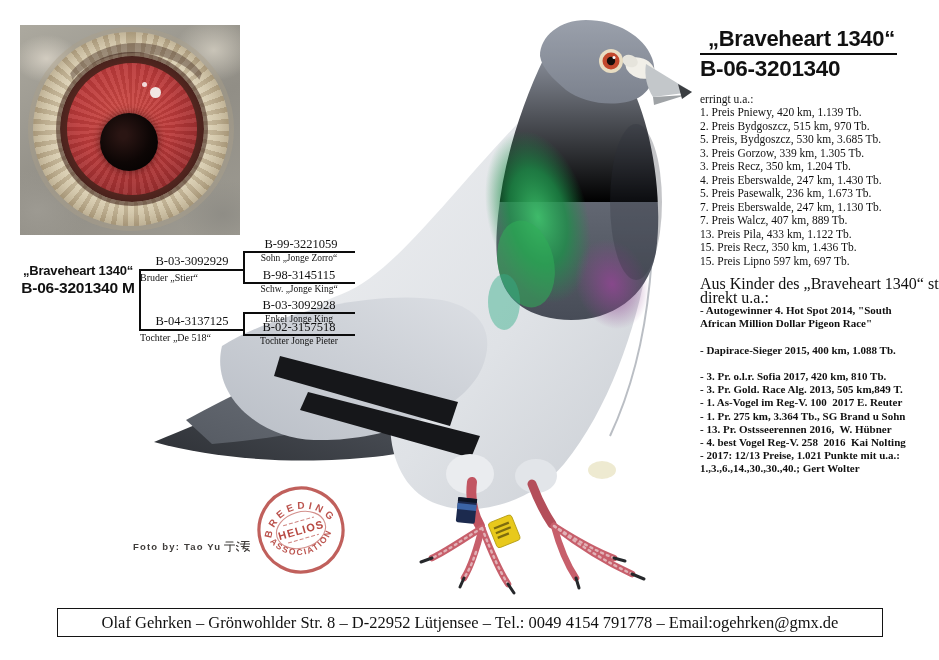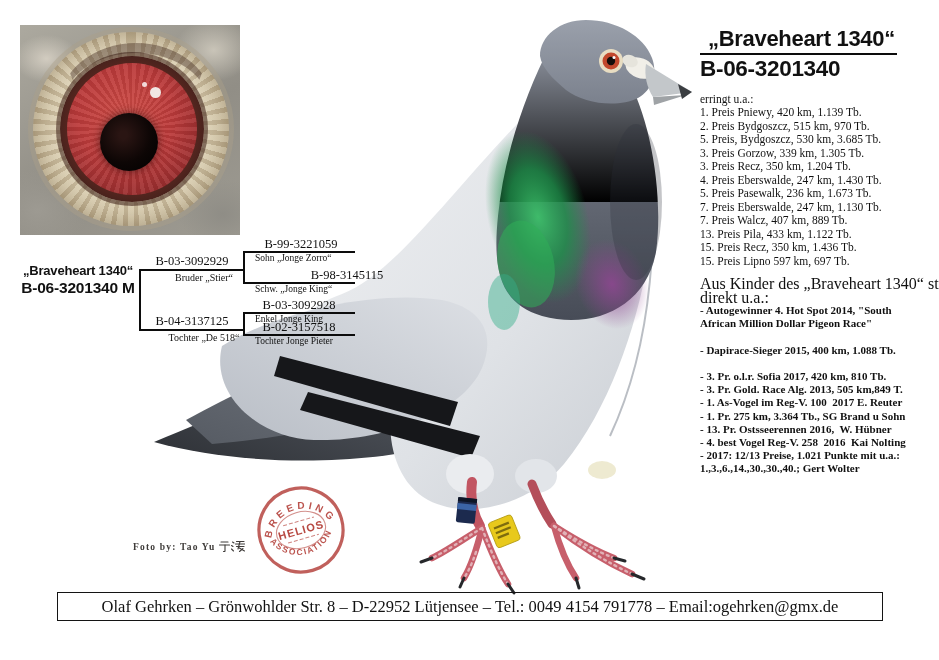--- a/index.html
+++ b/index.html
@@ -36,47 +36,47 @@
     border-top:10px solid rgba(50,25,18,.38);border-left:4px solid transparent;
     border-right:4px solid transparent;border-bottom:0;}
 
   
   .ped-line{background:#0c0c0c;}
   .ped-subject{left:18px;top:264px;width:120px;text-align:center;
     font-family:"Liberation Sans",sans-serif;font-weight:bold;line-height:1.12;}
   .ped-subject .nm{font-size:13px;letter-spacing:-.2px;}
   .ped-subject .rg{font-size:15.5px;letter-spacing:-.2px;}
   .ped-ring{font-size:12.5px;text-align:center;white-space:nowrap;}
-  .ped-name{font-size:10px;text-align:center;white-space:nowrap;padding-left:12px;}
-  .ped-name-s{font-size:9.5px;white-space:nowrap;margin-left:12px;}
+  .ped-name{font-size:10px;text-align:left;white-space:nowrap;}
+  .ped-name-s{font-size:9.5px;text-align:center;white-space:nowrap;}
 
   
   .right-col{left:700px;top:26px;width:239px;}
   .title-main{font-family:"Liberation Sans",sans-serif;font-weight:bold;font-size:22px;
     letter-spacing:-.3px;border-bottom:2.5px solid #0c0c0c;display:inline-block;
     padding:0 2px 1px 8px;line-height:1.2;}
   .title-ring{font-family:"Liberation Sans",sans-serif;font-weight:bold;font-size:22.5px;
     letter-spacing:-.3px;line-height:1.25;}
   .res-intro{font-size:11.5px;margin-top:9px;line-height:13.5px;white-space:pre;}
   .res-line{font-size:11.5px;line-height:13.5px;min-height:13.5px;white-space:pre;}
   .kids-intro{margin-top:9px;}
   .kids-intro .res-line{font-size:16px;}
   .kids-list{}
   .kid-line{font-weight:bold;font-size:11px;line-height:13.2px;min-height:13.2px;white-space:pre;}
 
   
   .stamp{left:256px;top:485px;width:90px;height:90px;transform:rotate(-16deg);opacity:.92;}
 
   
-  .credit{left:133px;top:540px;font-family:Liberation Serif, serif;
+  .credit{left:133px;top:540px;font-family:Liberation Sans, sans-serif;
     font-weight:bold;font-size:9.5px;letter-spacing:1.2px;color:#3f3c3a;white-space:pre;}
   .credit svg{vertical-align:-2px;margin-left:3px;}
 
   
-  .footer-box{left:57px;top:592px;width:824px;height:27px;border:1.6px solid #141414;
+  .footer-box{left:57px;top:608px;width:824px;height:27px;border:1.6px solid #141414;
     text-align:center;line-height:27px;font-size:16.5px;white-space:nowrap;}
 </style>
 </head>
 <body>
 
 <div class="page">
 
   <div class="abs eye-photo">
     <div class="abs eye-cere"></div>
     <div class="abs eye-wrinkles"></div>
@@ -219,21 +219,21 @@
   <div class="abs ped-line" style="left:243px;top:312px;width:112px;height:2px;"></div>
   <div class="abs ped-line" style="left:243px;top:334px;width:112px;height:2px;"></div>
 
   <div class="abs ped-ring" style="left:142px;top:254px;width:100px;">B-03-3092929</div>
   <div class="abs ped-name" style="left:140px;top:272px;width:104px;">Bruder „Stier“</div>
   <div class="abs ped-ring" style="left:142px;top:314px;width:100px;">B-04-3137125</div>
   <div class="abs ped-name" style="left:140px;top:332px;width:104px;">Tochter „De 518“</div>
 
   <div class="abs ped-ring" style="left:245px;top:237px;width:112px;">B-99-3221059</div>
   <div class="abs ped-name-s" style="left:243px;top:253px;width:112px;">Sohn „Jonge Zorro“</div>
-  <div class="abs ped-ring" style="left:243px;top:268px;width:112px;padding-left:48px;">B-98-3145115</div>
+  <div class="abs ped-ring" style="left:243px;top:268px;width:112px;">B-98-3145115</div>
   <div class="abs ped-name-s" style="left:243px;top:284px;width:112px;">Schw. „Jonge King“</div>
   <div class="abs ped-ring" style="left:243px;top:298px;width:112px;">B-03-3092928</div>
   <div class="abs ped-name-s" style="left:243px;top:314px;width:112px;">Enkel  Jonge King</div>
   <div class="abs ped-ring" style="left:243px;top:320px;width:112px;">B-02-3157518</div>
   <div class="abs ped-name-s" style="left:243px;top:336px;width:112px;">Tochter Jonge Pieter</div>
 
   <div class="abs right-col">
     <div class="title-main">„Braveheart 1340“</div>
     <div class="title-ring">B-06-3201340</div>
     <div class="res-intro">erringt u.a.:</div>

